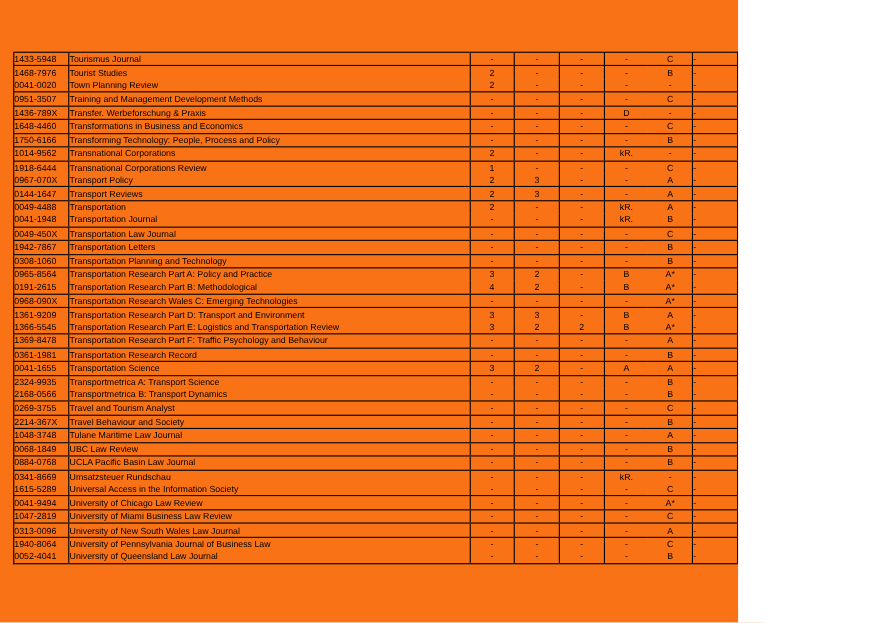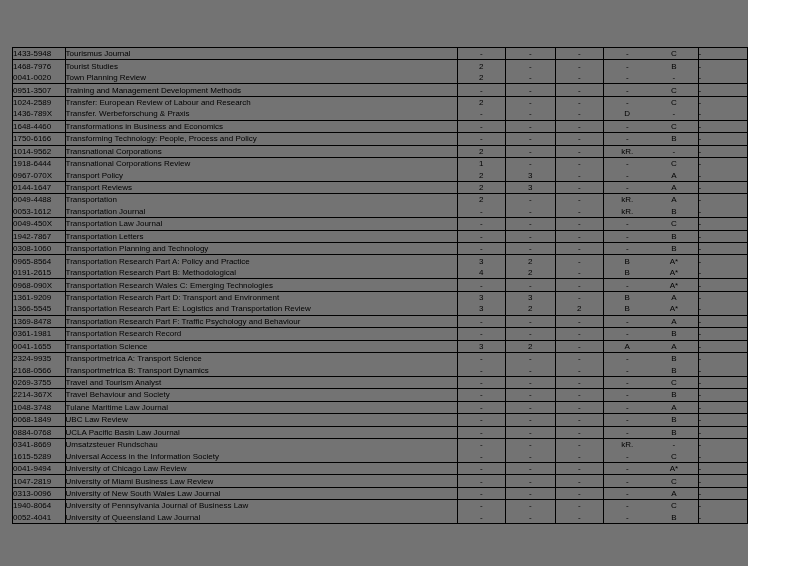--- a/index.html
+++ b/index.html
@@ -2,23 +2,23 @@
 <html><head>
 <meta charset="utf-8">
 <style>
   html, body {
     margin: 0;
     padding: 0;
     background: #ffffff;
   }
   .page {
     position: relative;
-    width: 748px;
+    width: 671px;
     height: 566px;
-    background: #737373;
+    background: #f97316;
     overflow: hidden;
     font-family: "Liberation Sans", sans-serif;
   }
   table.journal-table {
     position: absolute;
     left: 12px;
     top: 47px;
     border-collapse: collapse;
     table-layout: fixed;
     border: 1px solid #000000;
@@ -91,30 +91,20 @@
         <tr class="group-end">
           <td class="c-issn">0951-3507</td>
           <td class="c-name">Training and Management Development Methods</td>
           <td class="c-val v1">-</td>
           <td class="c-val v2">-</td>
           <td class="c-val v3">-</td>
           <td class="c-val v4">-</td>
           <td class="c-val v5">C</td>
           <td class="c-val v6">-</td>
         </tr>
-        <tr>
-          <td class="c-issn">1024-2589</td>
-          <td class="c-name">Transfer: European Review of Labour and Research</td>
-          <td class="c-val v1">2</td>
-          <td class="c-val v2">-</td>
-          <td class="c-val v3">-</td>
-          <td class="c-val v4">-</td>
-          <td class="c-val v5">C</td>
-          <td class="c-val v6">-</td>
-        </tr>
         <tr class="group-end">
           <td class="c-issn">1436-789X</td>
           <td class="c-name">Transfer. Werbeforschung &amp; Praxis</td>
           <td class="c-val v1">-</td>
           <td class="c-val v2">-</td>
           <td class="c-val v3">-</td>
           <td class="c-val v4">D</td>
           <td class="c-val v5">-</td>
           <td class="c-val v6">-</td>
         </tr>
@@ -182,21 +172,21 @@
           <td class="c-issn">0049-4488</td>
           <td class="c-name">Transportation</td>
           <td class="c-val v1">2</td>
           <td class="c-val v2">-</td>
           <td class="c-val v3">-</td>
           <td class="c-val v4">kR.</td>
           <td class="c-val v5">A</td>
           <td class="c-val v6">-</td>
         </tr>
         <tr class="group-end">
-          <td class="c-issn">0053-1612</td>
+          <td class="c-issn">0041-1948</td>
           <td class="c-name">Transportation Journal</td>
           <td class="c-val v1">-</td>
           <td class="c-val v2">-</td>
           <td class="c-val v3">-</td>
           <td class="c-val v4">kR.</td>
           <td class="c-val v5">B</td>
           <td class="c-val v6">-</td>
         </tr>
         <tr class="group-end">
           <td class="c-issn">0049-450X</td>

